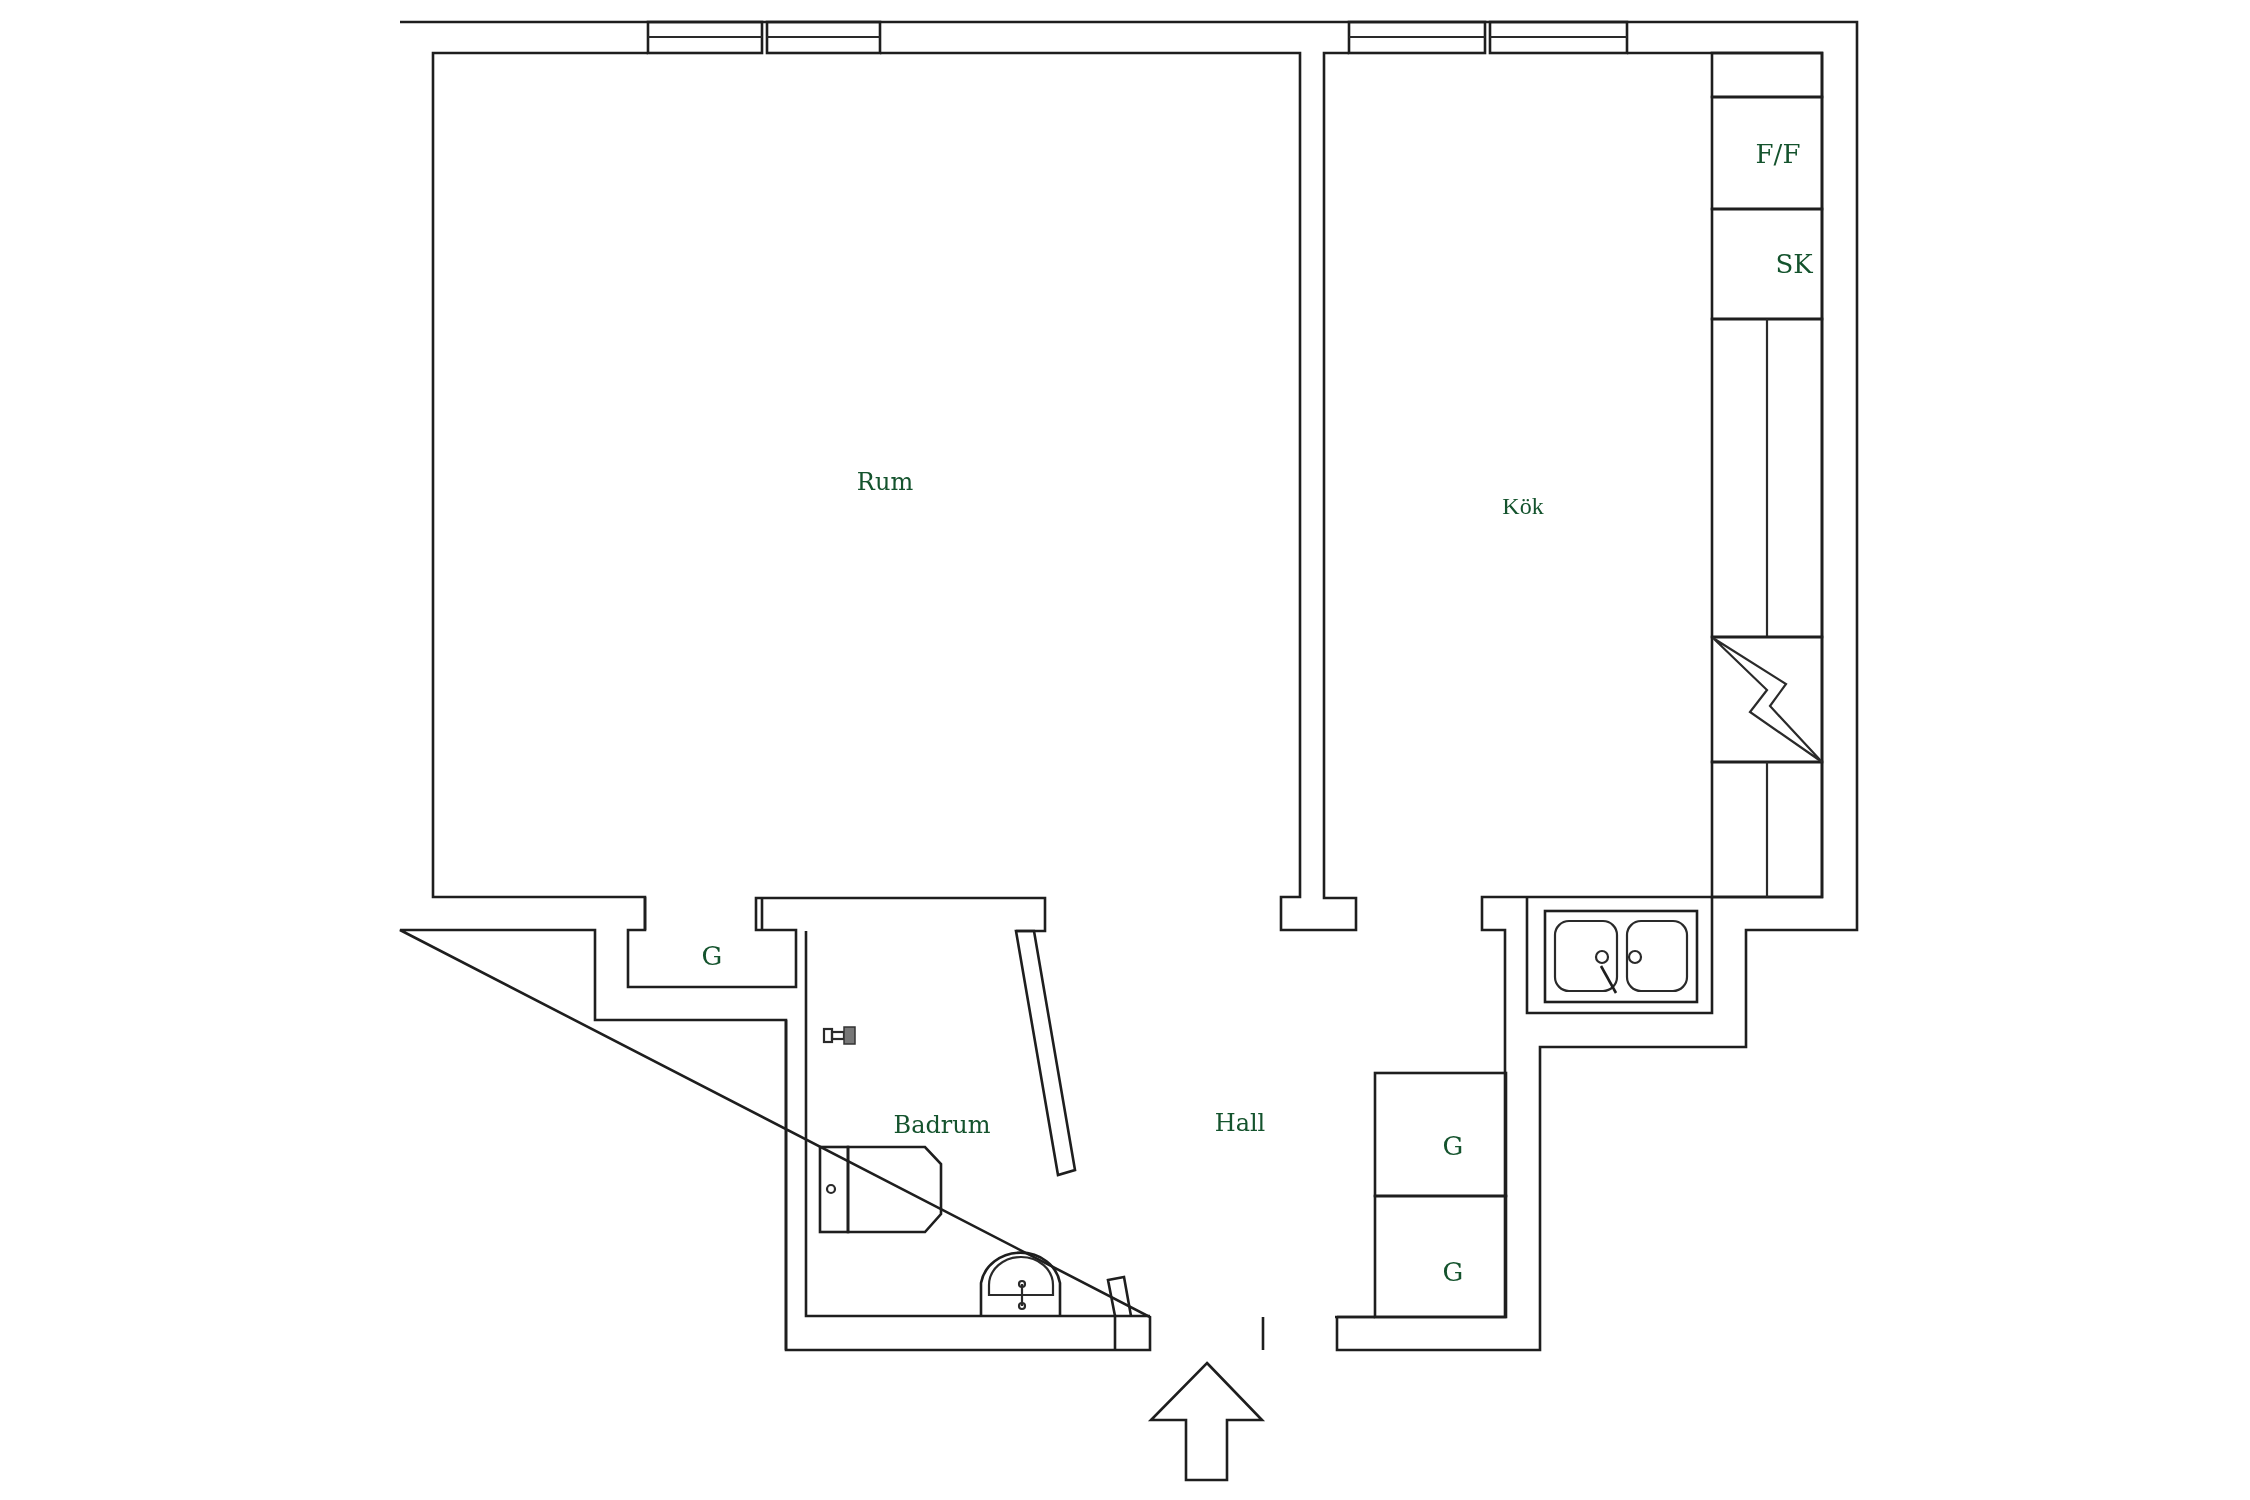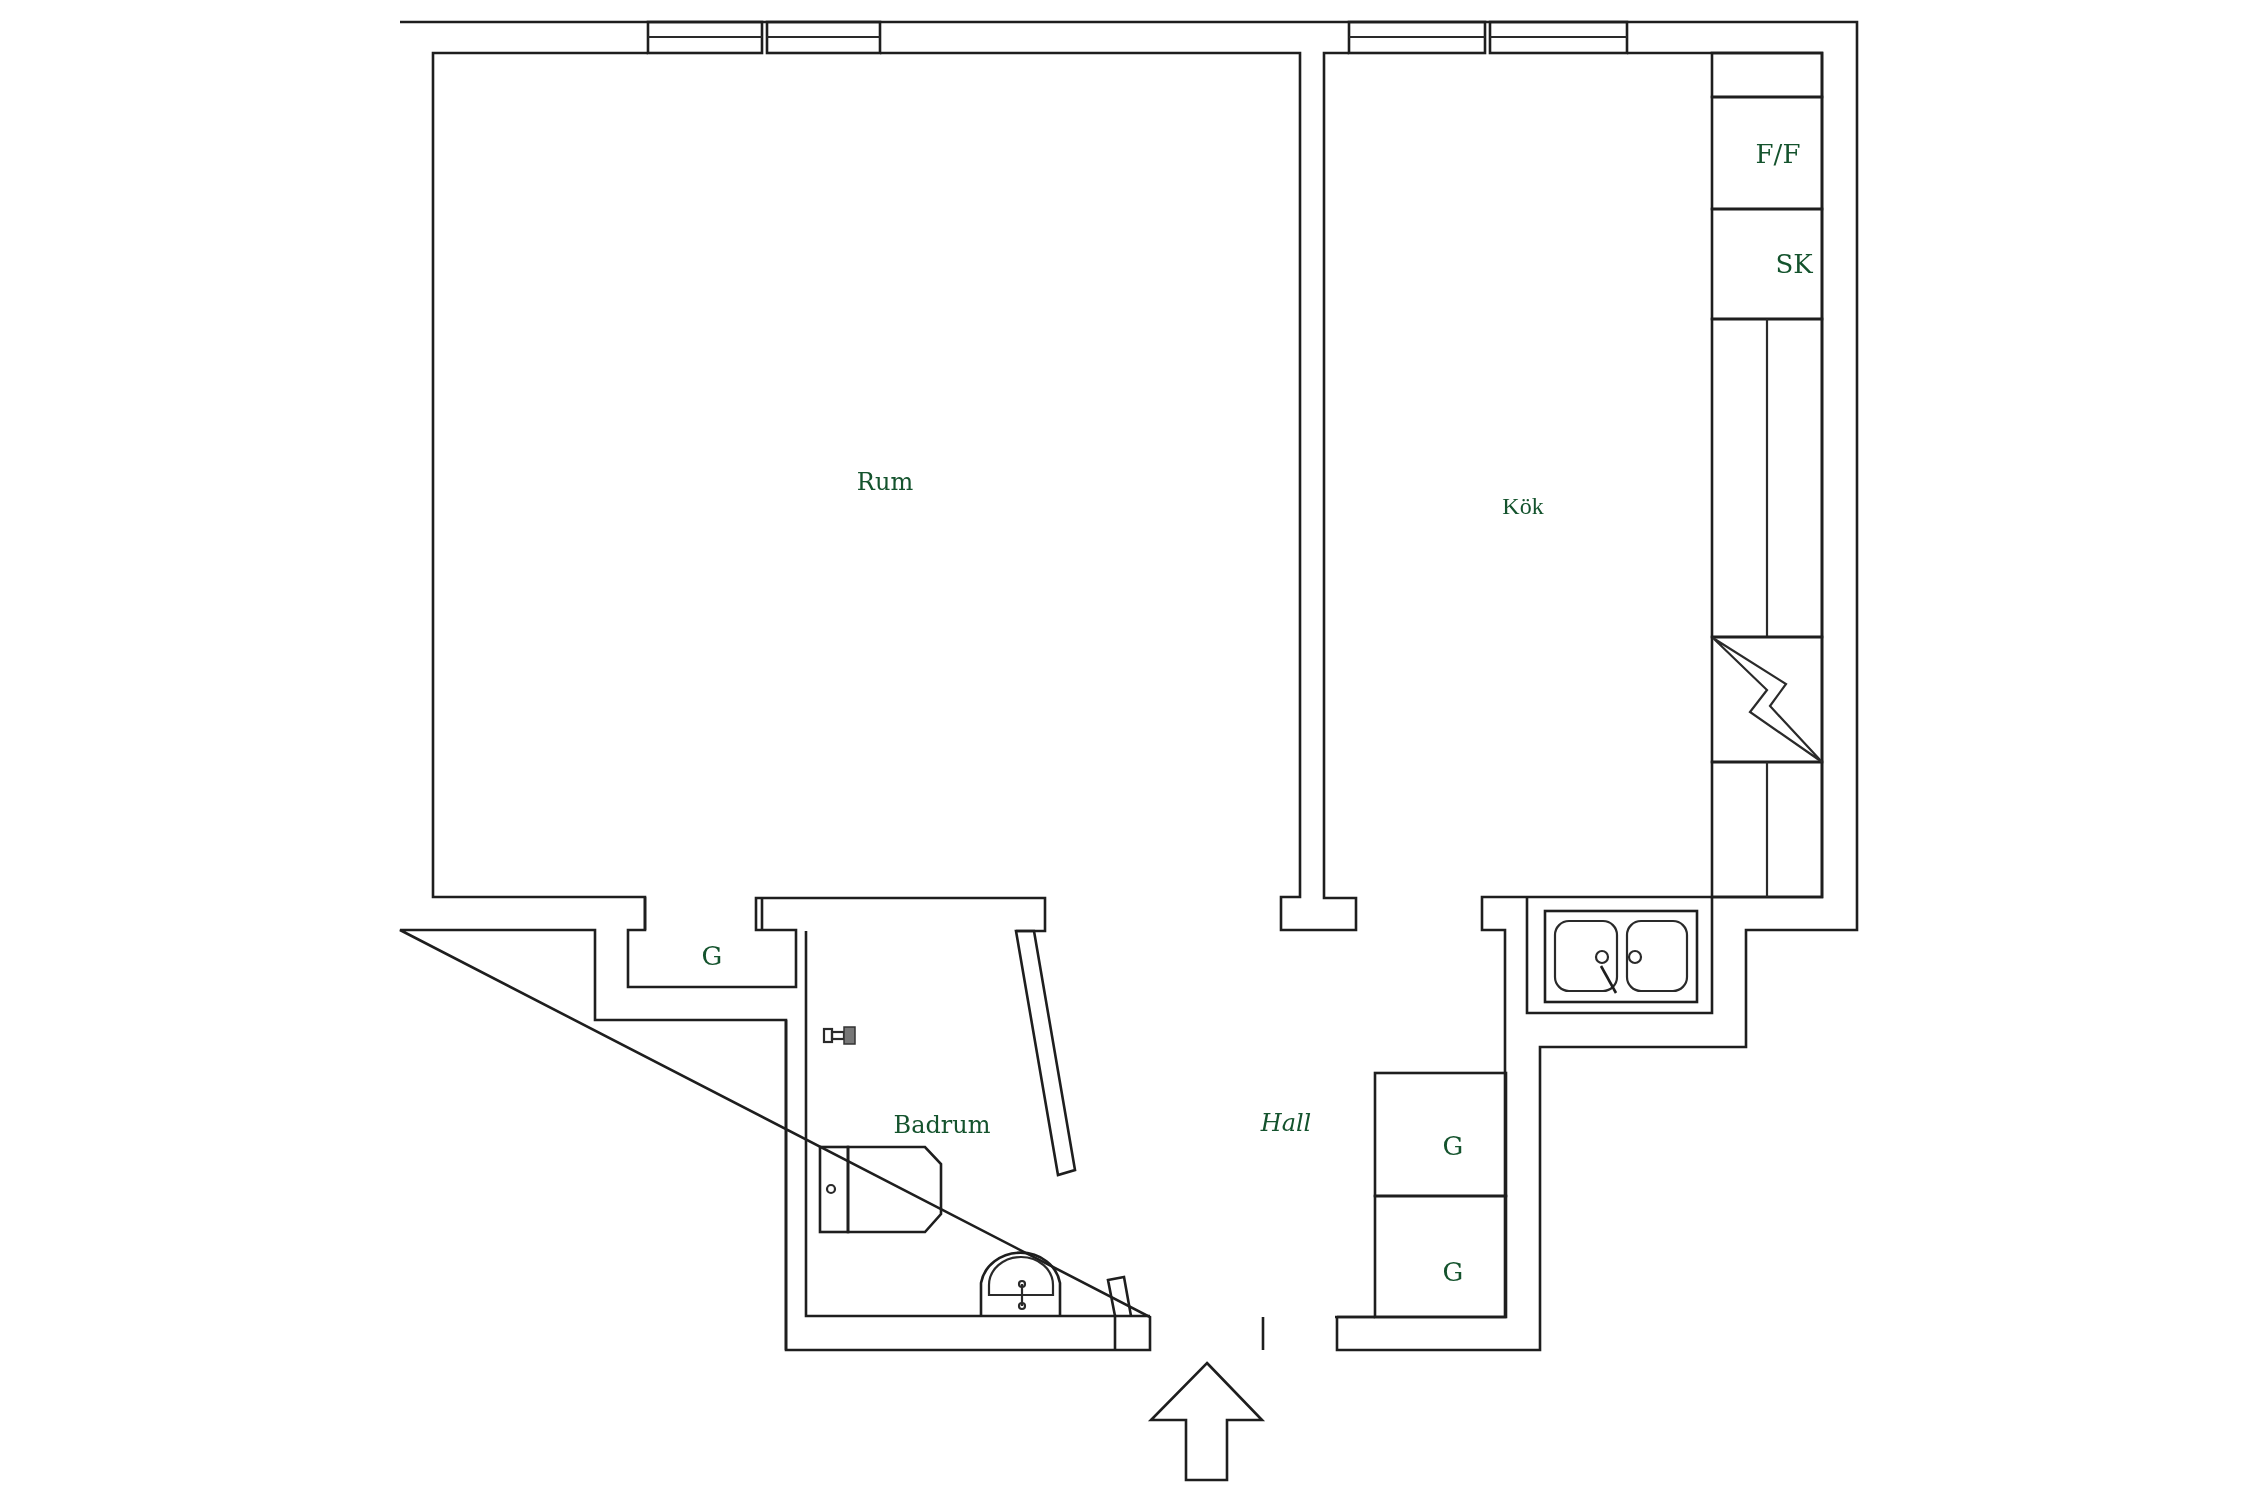--- a/index.html
+++ b/index.html
@@ -119,19 +119,19 @@
   </g>
 
   <g>
     <path class="w" d="M1207,1363 L1262,1420 L1227,1420 L1227,1480 L1186,1480 L1186,1420 L1151,1420 Z"></path>
   </g>
 </svg>
 
 <div class="label room-label" style="left:885px; top:482px;">Rum</div>
 <div class="label room-label" style="left:1523px; top:506px;font-family:Liberation Serif, serif;">Kök</div>
 <div class="label room-label" style="left:942px; top:1125px;">Badrum</div>
-<div class="label room-label" style="left:1286px; top:1123px;font-style:italic;">Hall</div>
+<div class="label room-label" style="left:1240px; top:1123px;">Hall</div>
 
 <div class="label fixture-label" style="left:712px; top:956px;">G</div>
 <div class="label fixture-label" style="left:1778px; top:154px;">F/F</div>
 <div class="label fixture-label" style="left:1778px; top:264px;margin-left:16px;">SK</div>
 <div class="label fixture-label" style="left:1453px; top:1146px;">G</div>
 <div class="label fixture-label" style="left:1453px; top:1272px;">G</div>
 
 </body></html>

